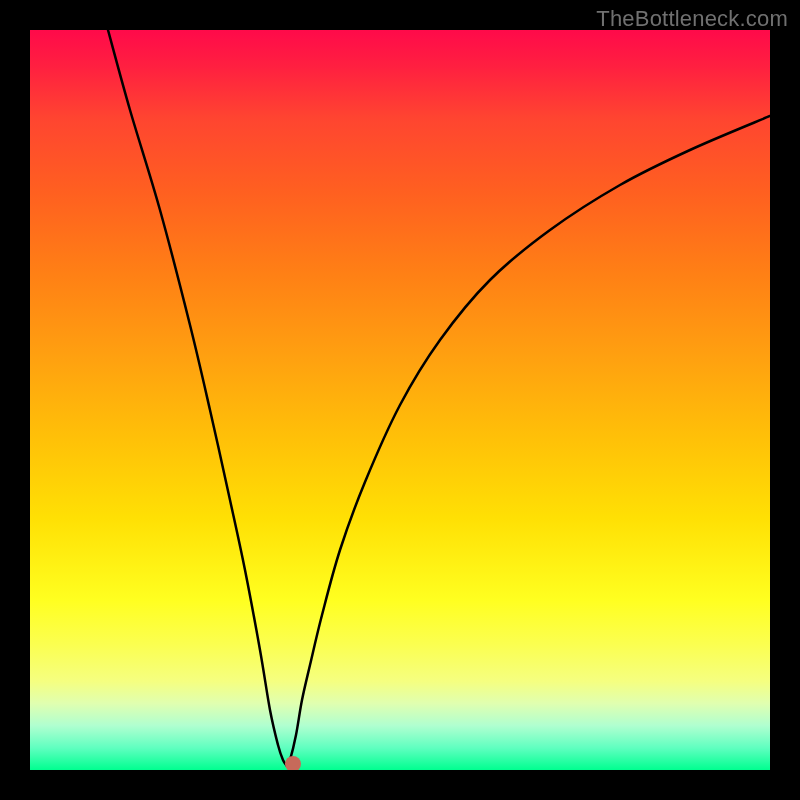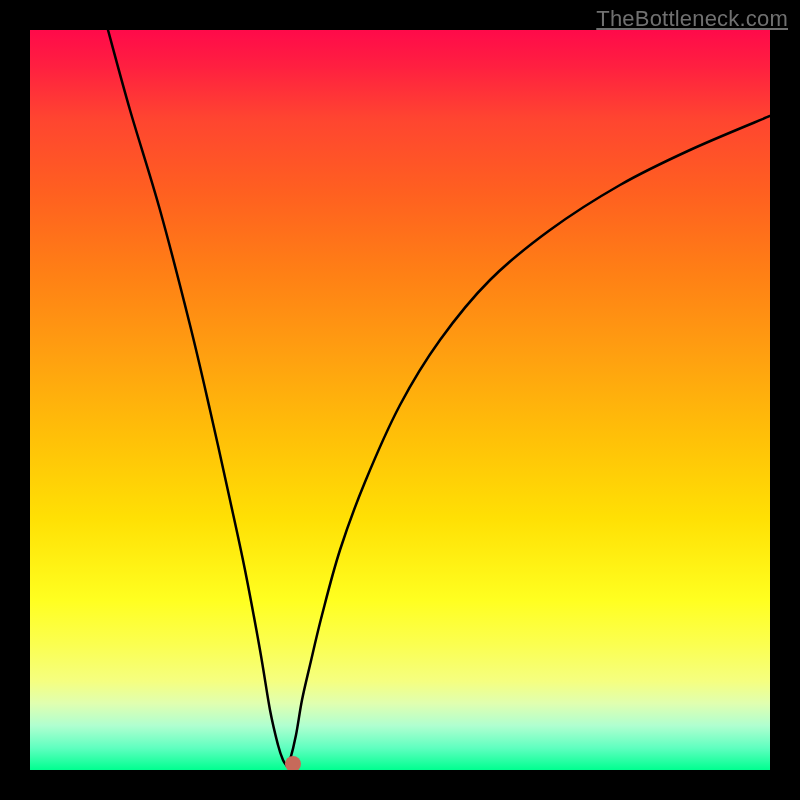--- a/index.html
+++ b/index.html
@@ -35,21 +35,20 @@
       );
     }
     .watermark {
       position: absolute;
       right: 12px;
       top: 6px;
       font-family: Arial, Helvetica, sans-serif;
       font-size: 22px;
       color: #707070;
       letter-spacing: 0.2px;
-      text-decoration: underline;
     }
     svg.curve {
       position: absolute;
       left: 0;
       top: 0;
       width: 740px;
       height: 740px;
     }
   </style>
 </head>

